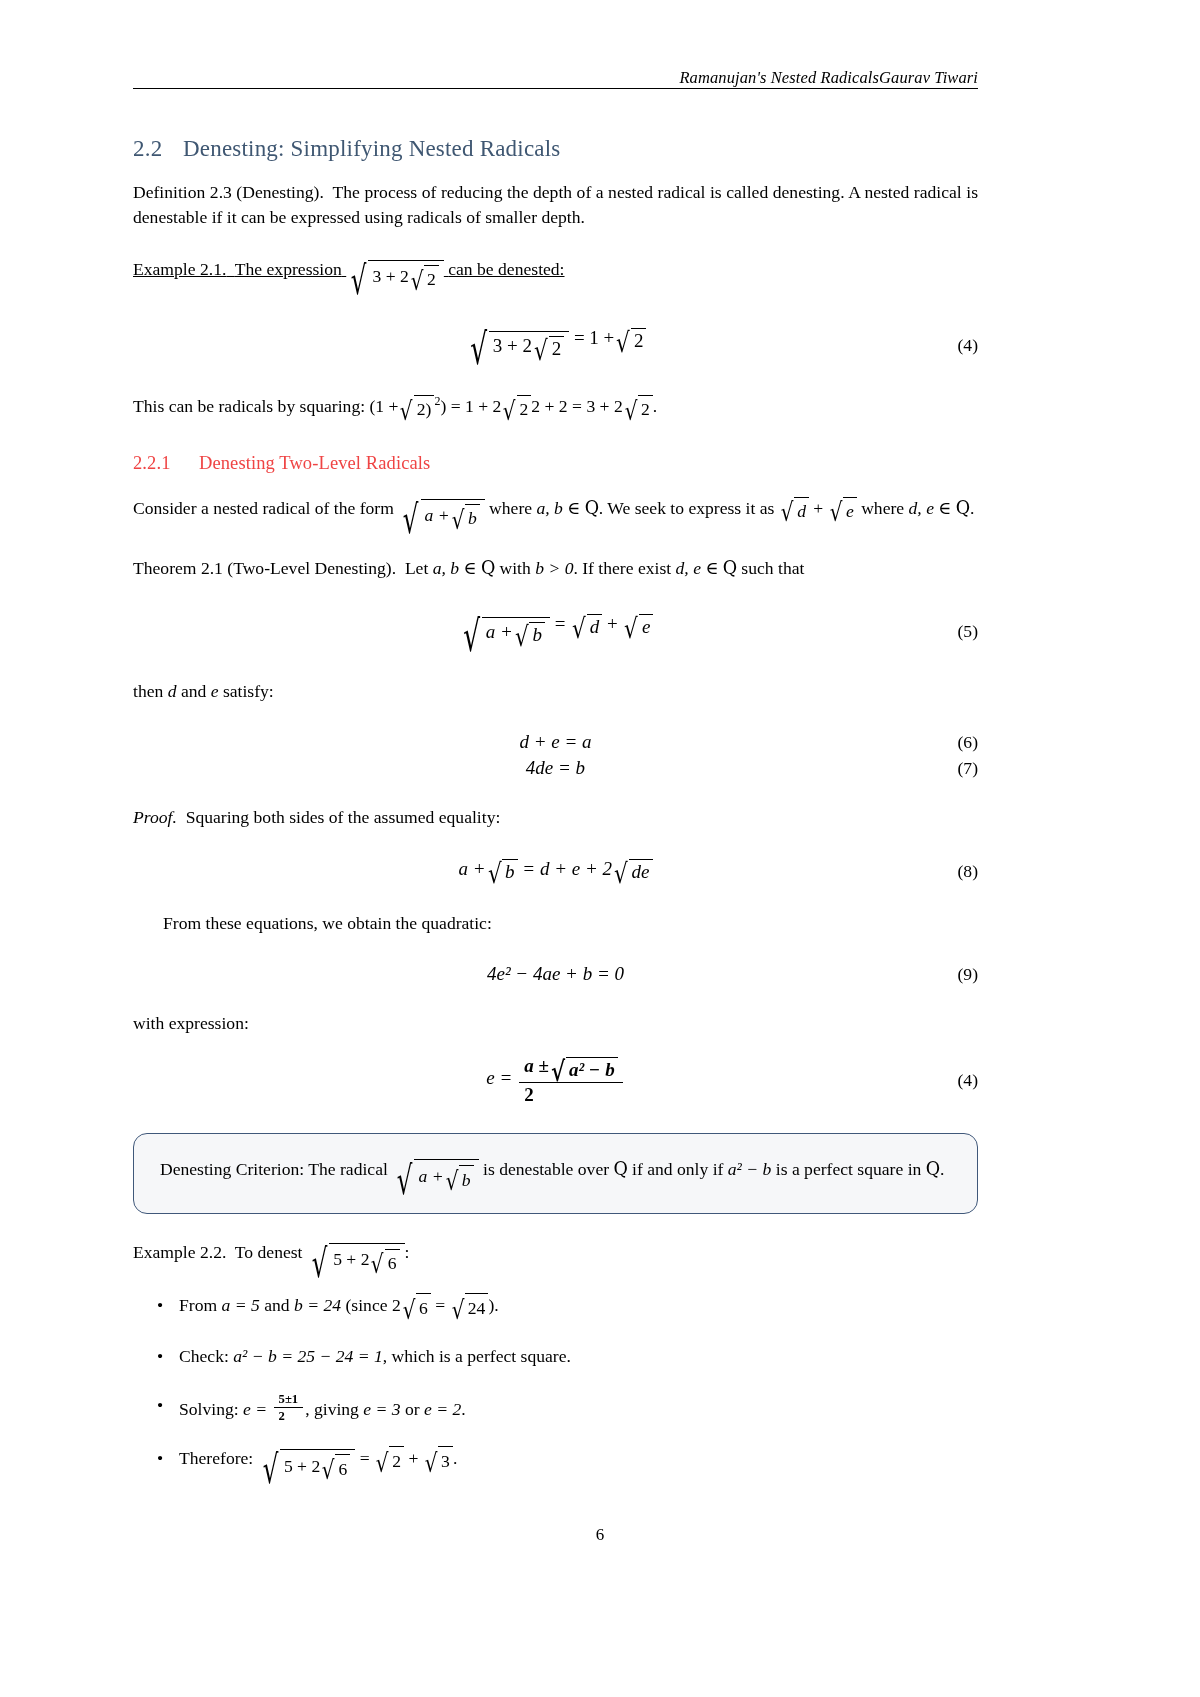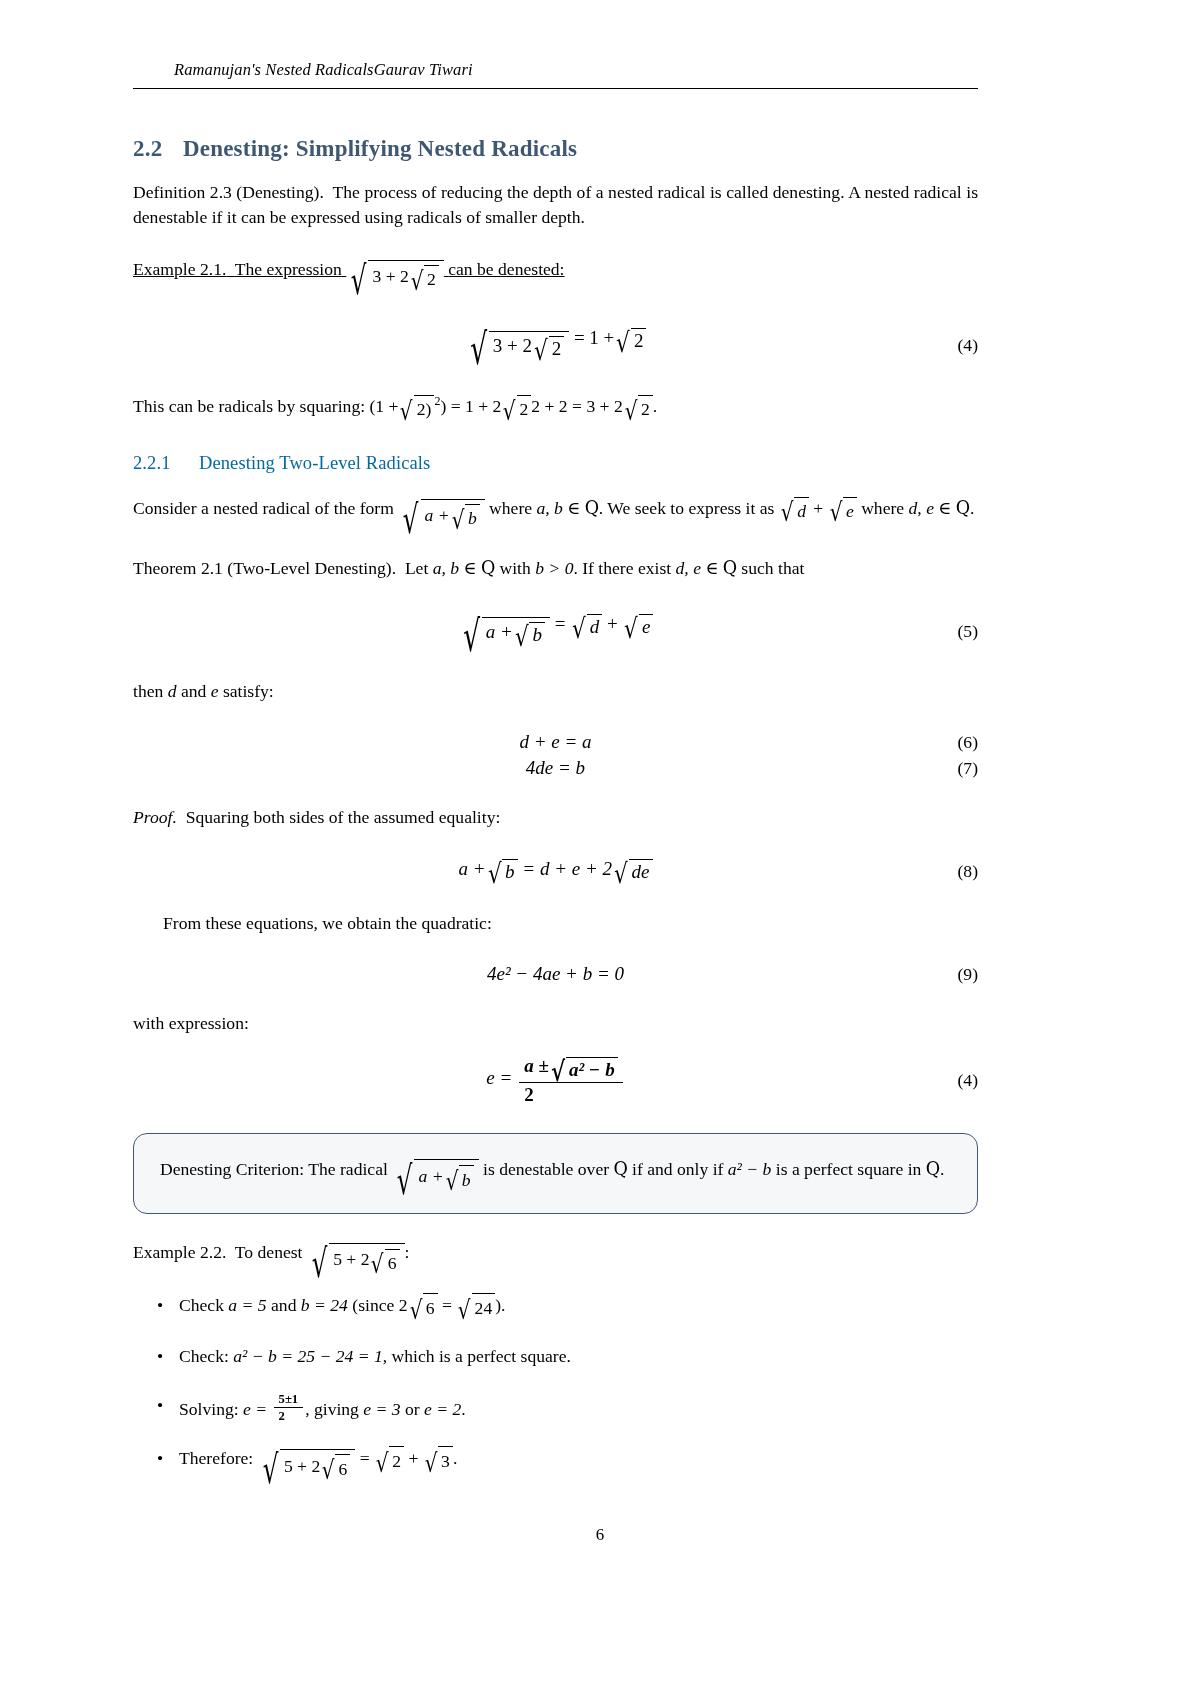--- a/index.html
+++ b/index.html
@@ -21,60 +21,59 @@
     width: 1200px;
     height: 1697px;
     box-sizing: border-box;
     padding: 0;
   }
 
   
   .runhead {
     position: absolute;
     left: 133px;
-    top: 60px;
+    top: 68px;
     width: 845px;
     display: flex;
-    justify-content: flex-start;
+    justify-content: flex-end;
     align-items: baseline;
     font-style: italic;
     font-size: 16.5px;
     letter-spacing: .1px;
-    margin-left: 41px;
   }
   .runhead-rule {
     position: absolute;
     left: 133px;
     top: 88px;
     width: 845px;
     height: 1.3px;
     background: #000;
   }
 
   
   .col {
     position: absolute;
     left: 133px;
     top: 118px;
     width: 845px;
   }
 
   h2.sec {
     font-size: 23px;
-    font-weight: bold;
+    font-weight: normal;
     color: #3f5772;
     margin: 18px 0 18px 0;
     letter-spacing: .2px;
   }
   h2.sec .num { display: inline-block; width: 50px; }
 
   h3.subsec {
     font-size: 18.5px;
     font-weight: normal;
-    color: #0369a1;
+    color: #ef4444;
     margin: 30px 0 22px 0;
     letter-spacing: .1px;
   }
   h3.subsec .num { display: inline-block; width: 66px; }
 
   p.body {
     font-size: 17.6px;
     line-height: 1.44;
     margin: 0 0 19px 0;
     text-align: justify;
@@ -335,21 +334,21 @@
     <p class="body tight" style="margin-top:26px;">
       <span class="lead">Example 2.2.</span>&nbsp;
       <span>To denest</span>
       <span class="radbig"><span class="sign">√</span><span class="body-r"><span>5 + 2</span><span class="rad"><span class="sign">√</span><span class="body-r">6</span></span></span></span><span>:</span>
     </p>
 
     <ul class="items">
 
       <li>
         <span class="bullet">•</span>
-        <span>Check</span>
+        <span>From</span>
         <span class="mi">a = 5</span>
         <span>and</span>
         <span class="mi">b = 24</span>
         <span>(since 2</span><span class="rad"><span class="sign">√</span><span class="body-r">6</span></span>
         <span>=</span>
         <span class="rad"><span class="sign">√</span><span class="body-r">24</span></span><span>).</span>
       </li>
 
       <li>
         <span class="bullet">•</span>

